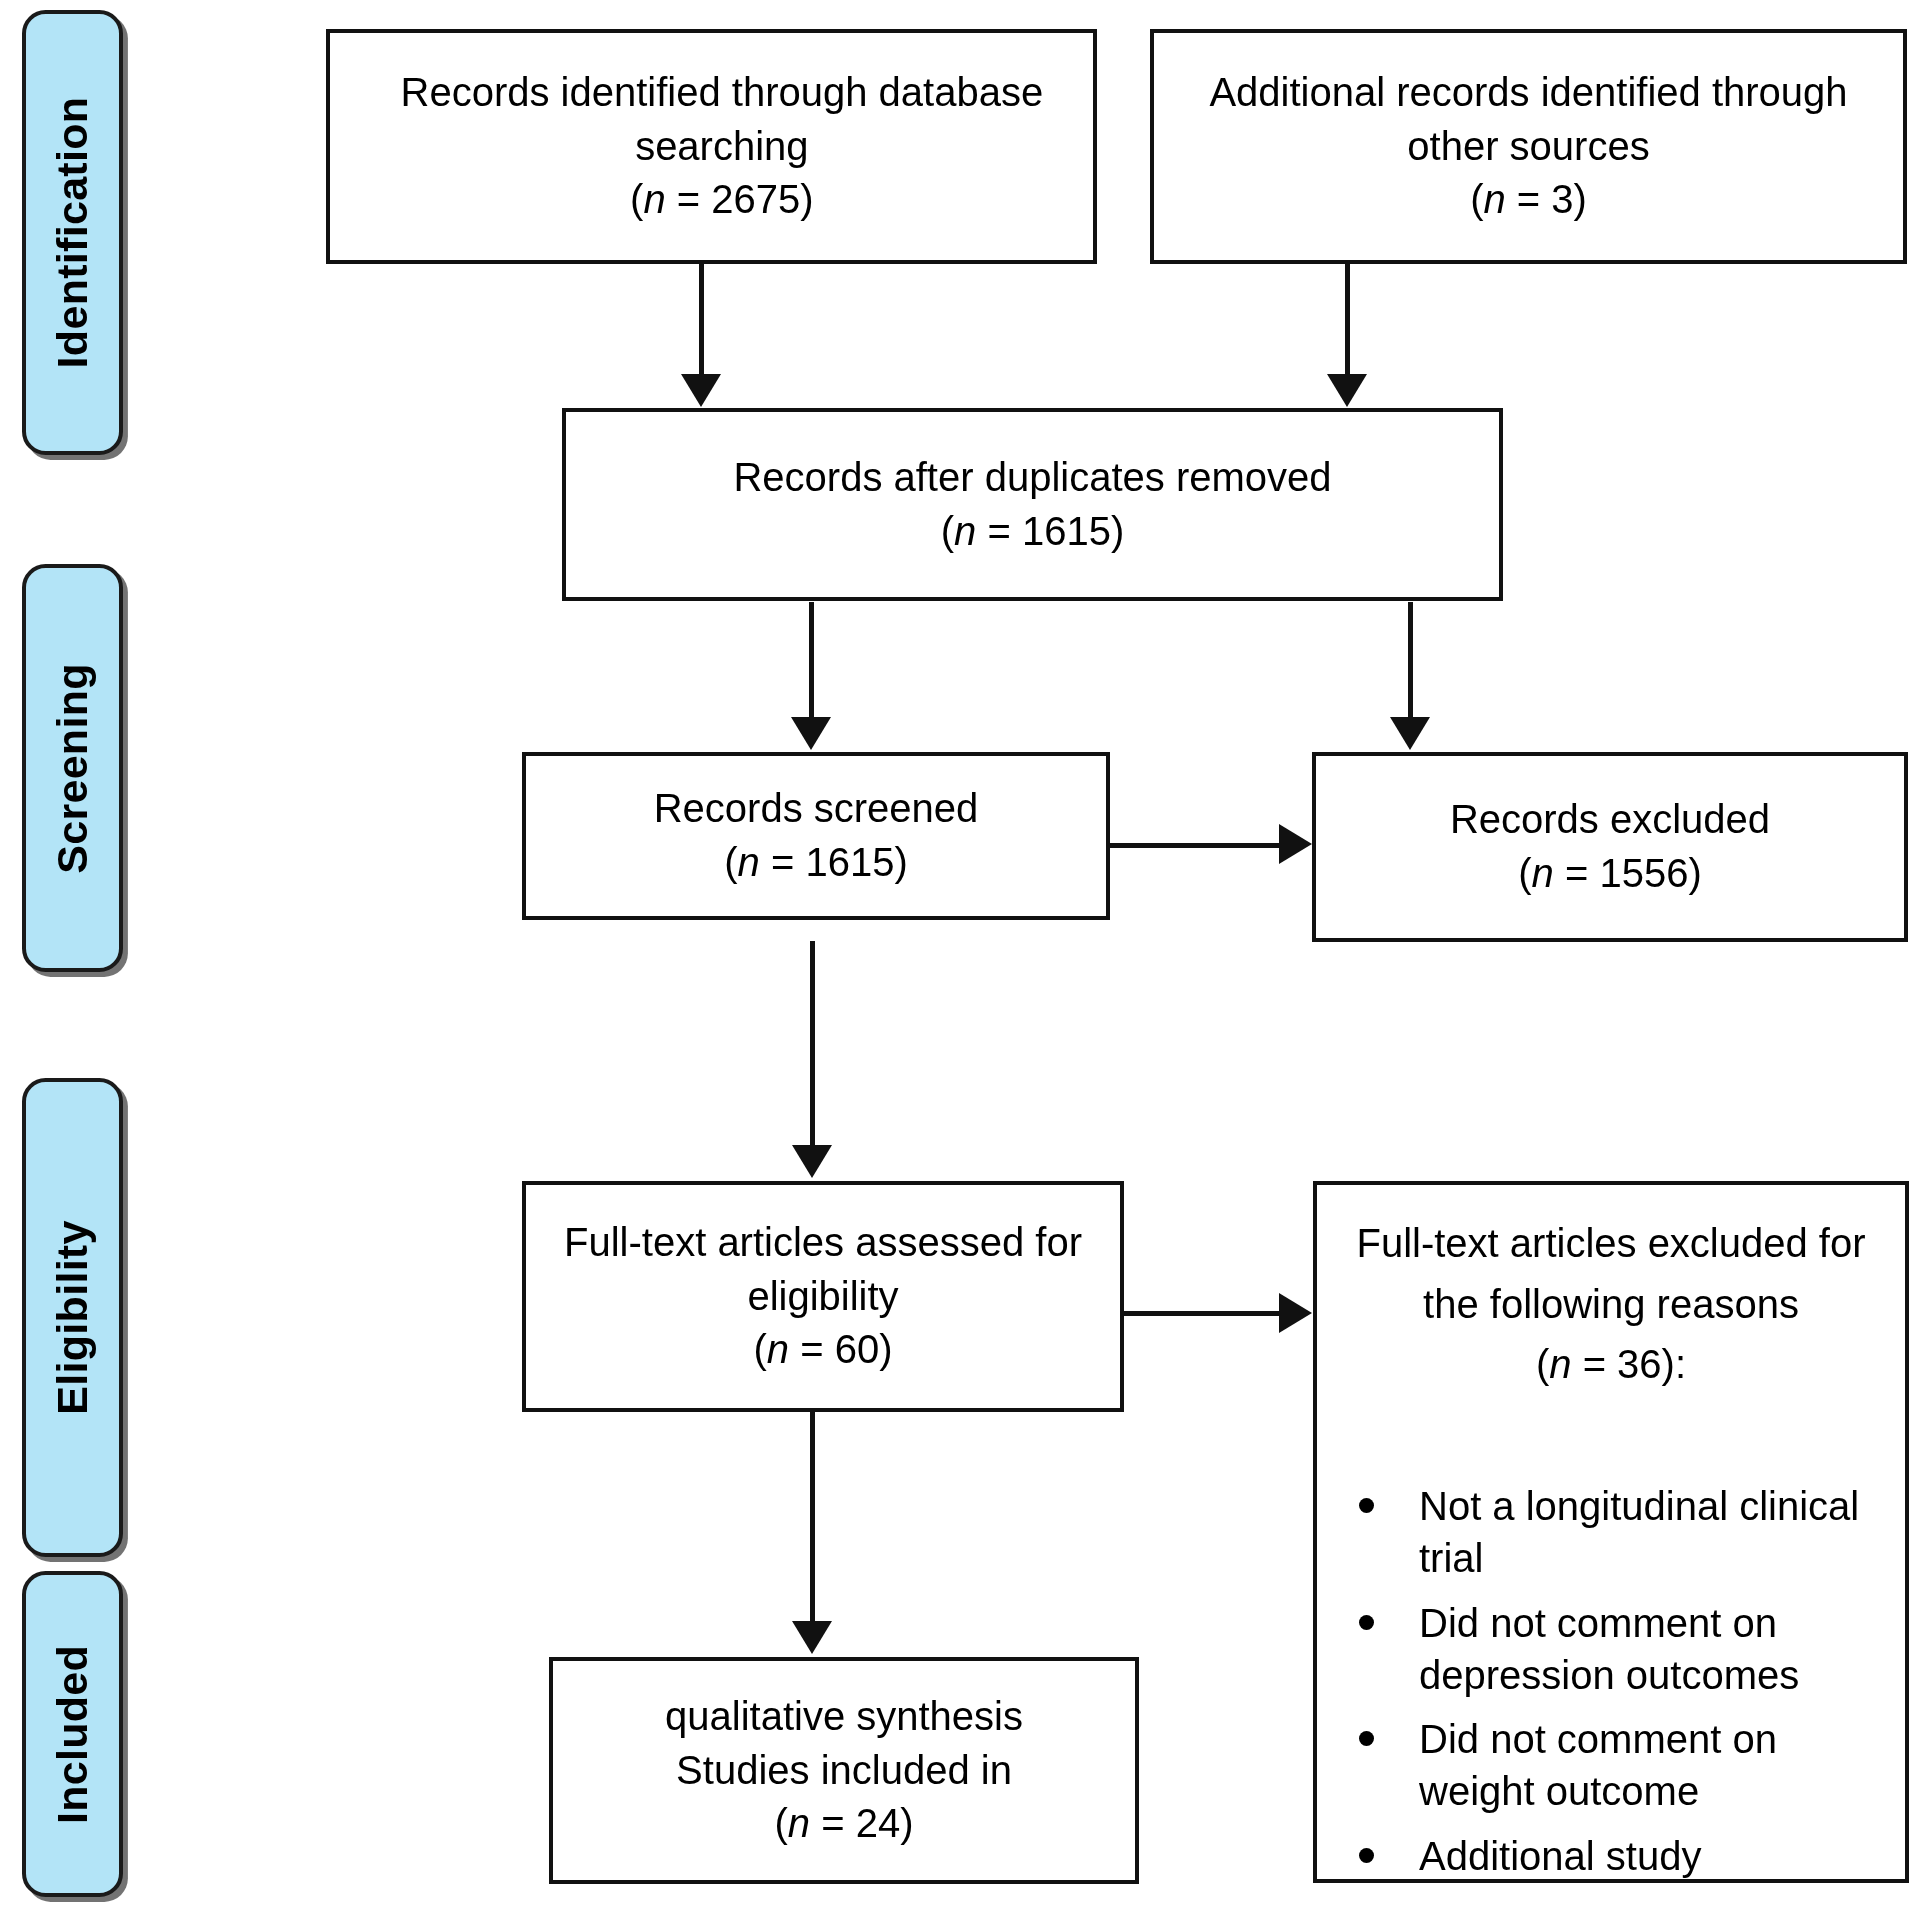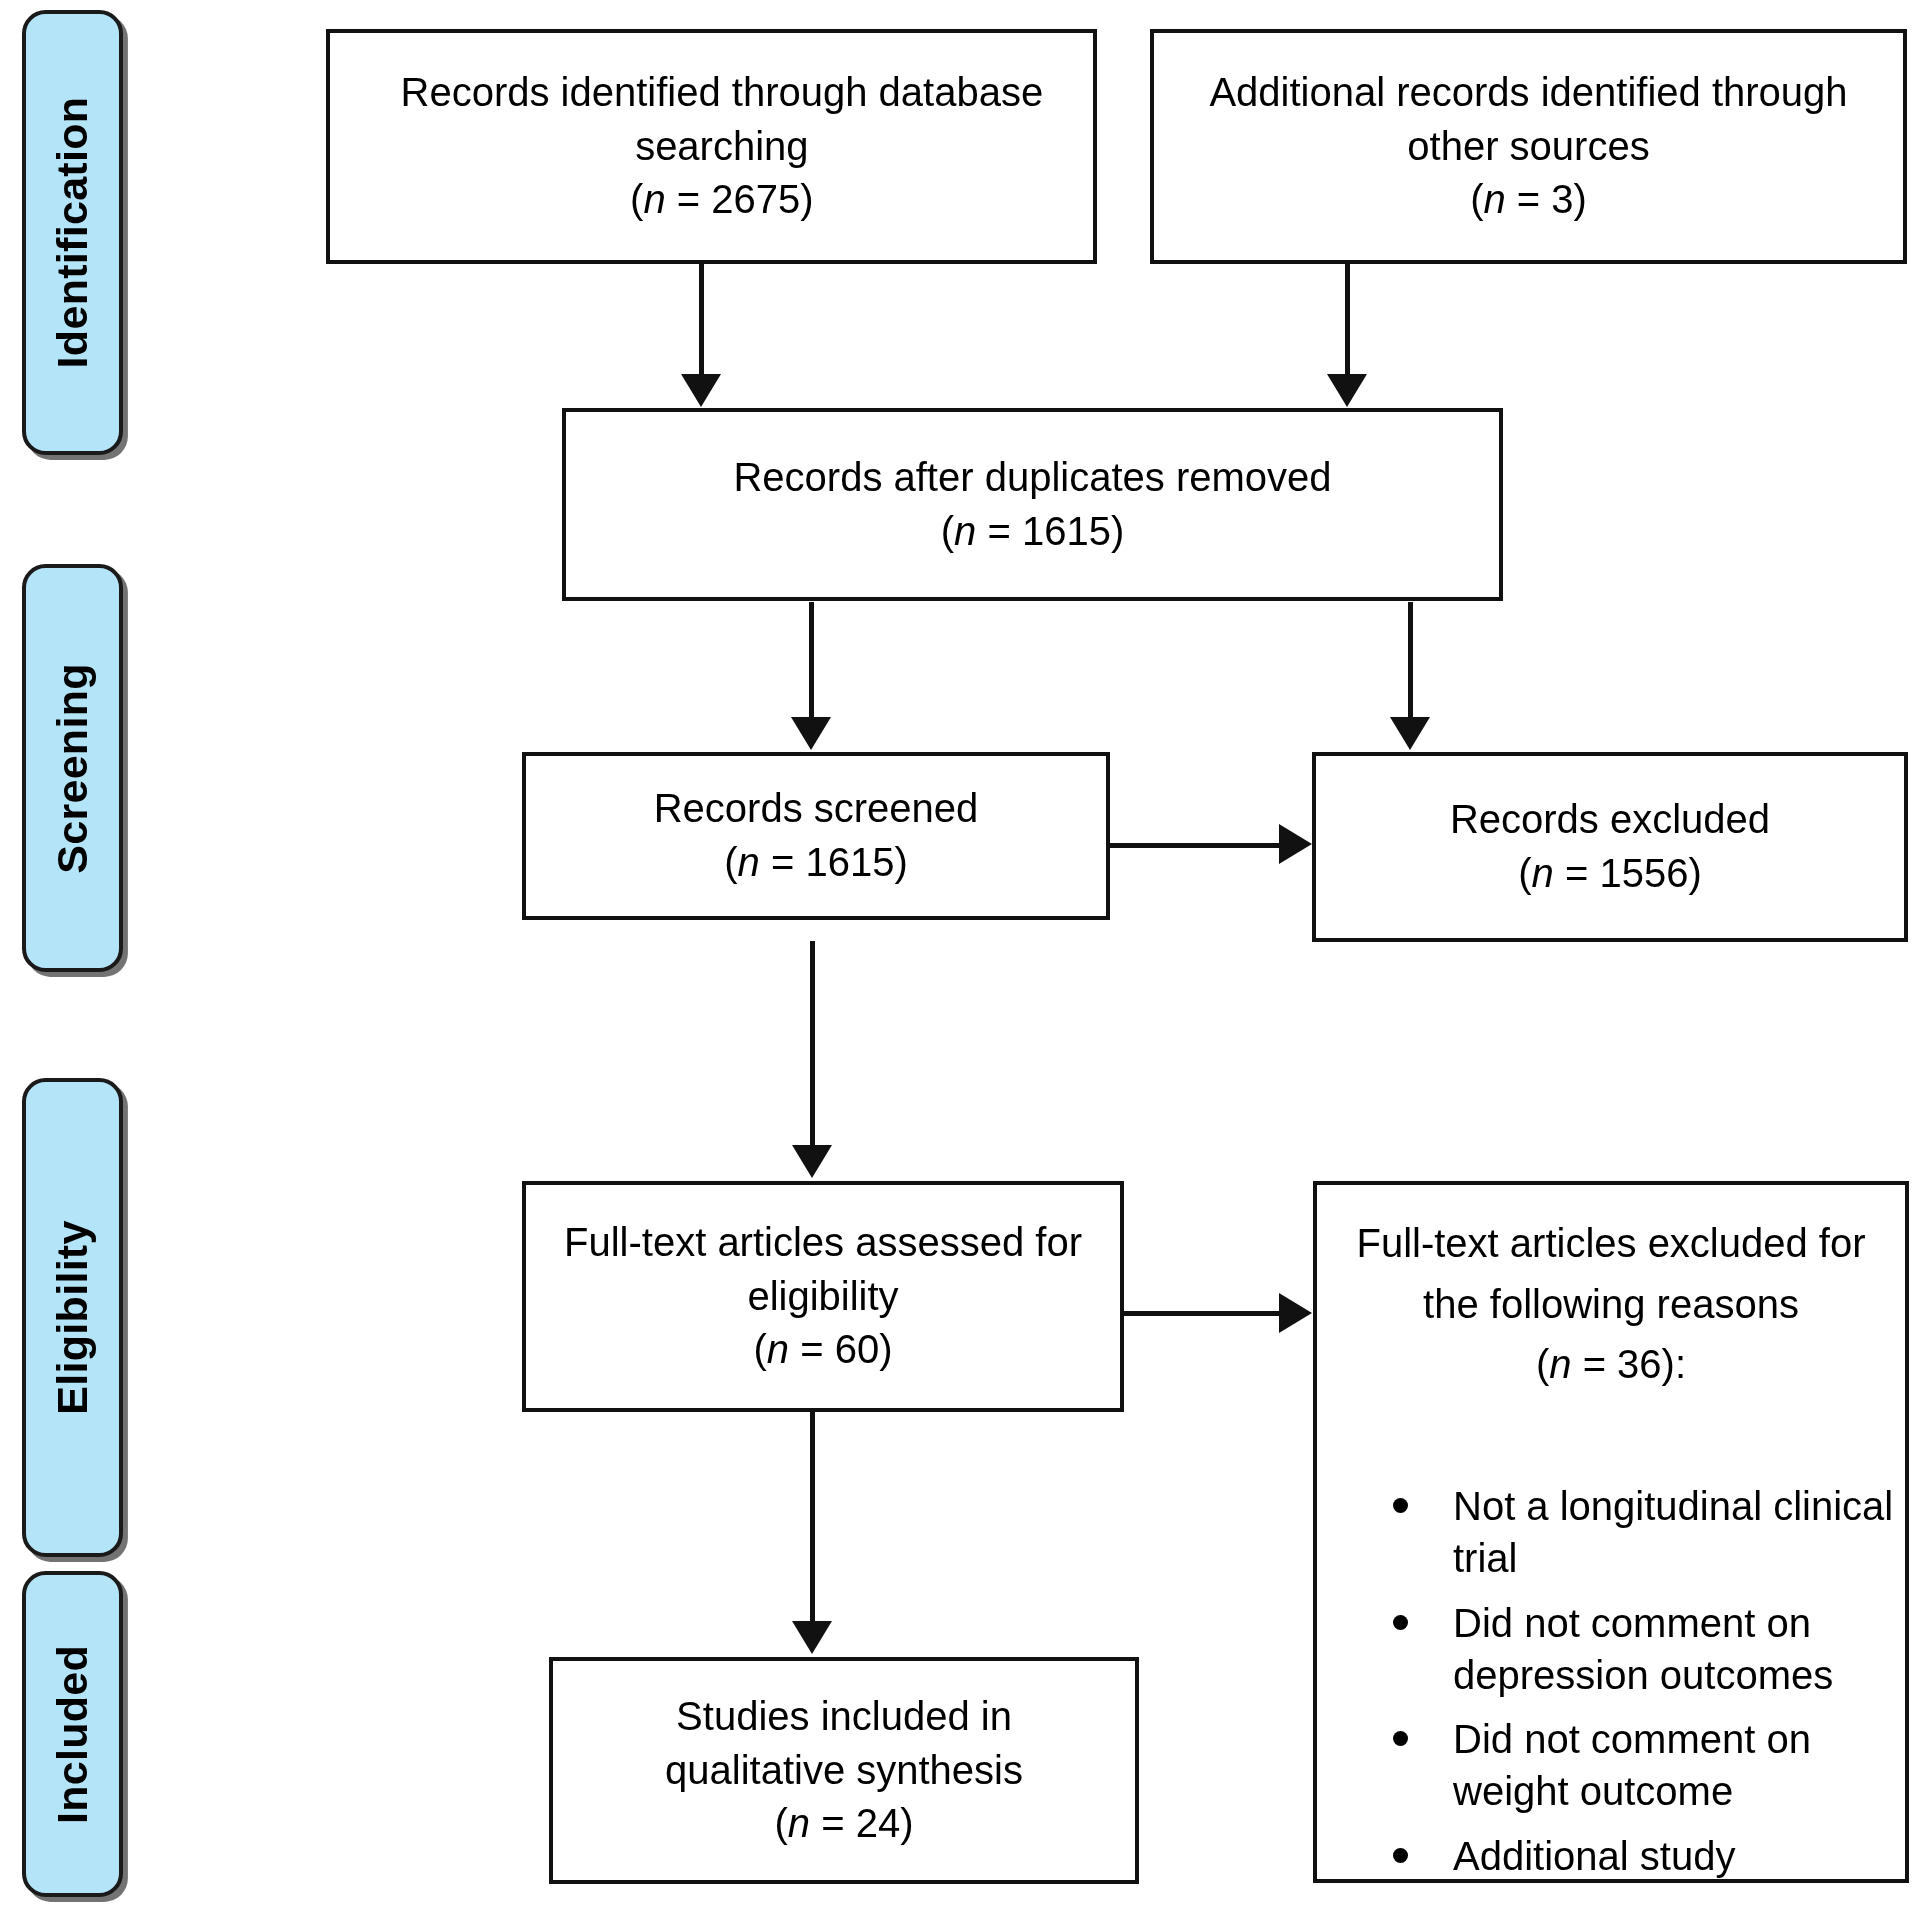--- a/index.html
+++ b/index.html
@@ -59,21 +59,21 @@
   .flow-box.align-top {
     justify-content: flex-start;
     padding-top: 32px;
   }
   .nitalic { font-style: italic; }
 
   
   .reason-list {
     position: absolute;
     left: 0; right: 0;
-    padding: 0 7px 0 76px;
+    padding: 0 7px 0 42px;
     margin: 0;
     list-style: none;
     text-align: left;
     font-size: 40px;
     line-height: 1.30;
     color: #000000;
   }
   .reason-list li {
     position: relative;
     margin: 0 0 12.5px 0;
@@ -212,19 +212,19 @@
     </ul>
   </div>
 
   <div class="h-line" style="left:1124px; top:1311px; width:158px;"></div>
   <div class="arrow-right" style="left:1279px; top:1293px;"></div>
 
   <div class="v-line" style="left:810px; top:1412px; height:210px;"></div>
   <div class="arrow-down" style="left:792px; top:1621px;"></div>
 
   <div class="flow-box" style="left:549px; top:1657px; width:590px; height:227px;">
+    <span class="line">qualitative synthesis</span>
     <span class="line">Studies included in</span>
-    <span class="line">qualitative synthesis</span>
     <span class="line"><span>(</span><span class="nitalic">n</span><span> = 24)</span></span>
   </div>
 
 </div>
 
 
 </body></html>

